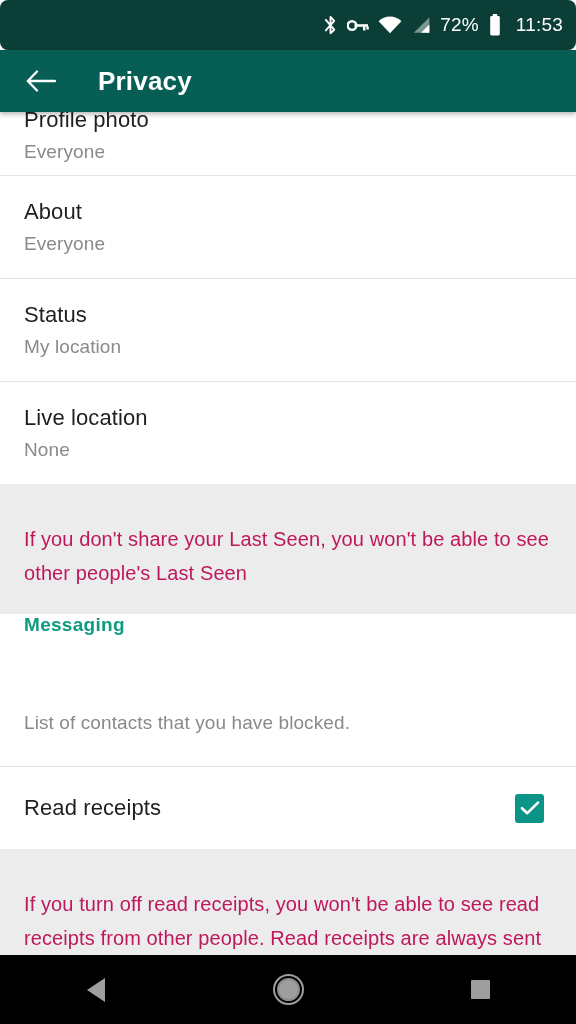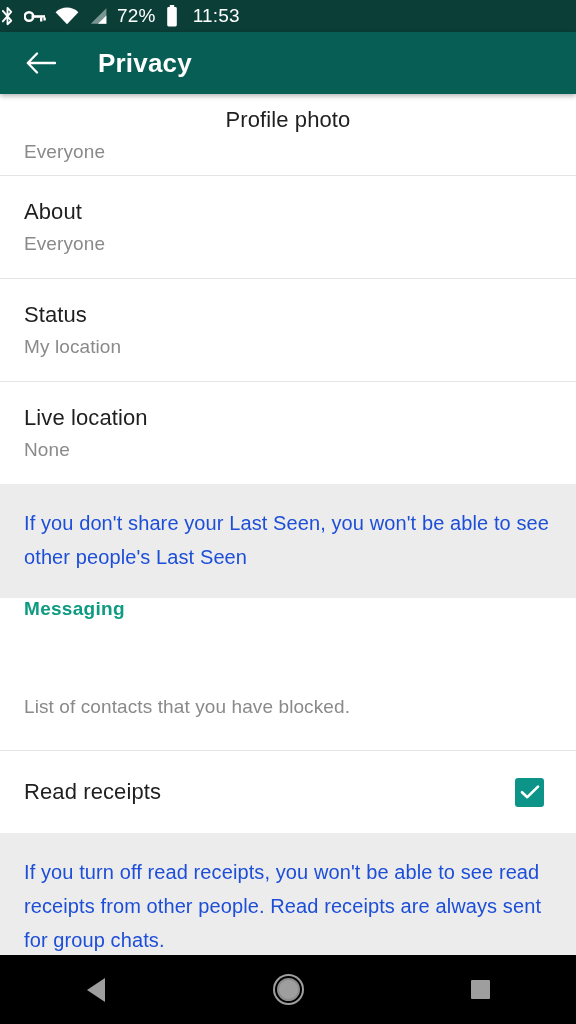--- a/index.html
+++ b/index.html
@@ -6,23 +6,23 @@
   html, body {
     width: 576px; height: 1024px;
     background: #ffffff;
     font-family: "Liberation Sans", "DejaVu Sans", sans-serif;
     overflow: hidden;
   }
   #screen { position: relative; width: 576px; height: 1024px; background:#fff; }
 
   
   .statusbar {
-    height: 32px; background: #0b3e37;
-    display: flex; align-items: center; justify-content: flex-start;
-    padding-right: 13px; gap: 9px;
+    height: 50px; background: #0b3e37;
+    display: flex; align-items: center; justify-content: flex-end;
+    padding-right: 13px; gap: 9px; border-radius: 8px;
   }
   .sb-icon { display: flex; align-items: center; }
   .sb-text {
     color: #ffffff; font-size: 19px; letter-spacing: .2px;
     font-family: "Liberation Sans", sans-serif;
   }
   .sb-batt-pct { margin-right: 1px; }
   .sb-time { margin-left: 6px; }
 
   
@@ -55,30 +55,30 @@
   }
   .row-sub {
     font-size: 19px; color: #8a8a8a; line-height: 27px; margin-top: 3px;
     letter-spacing: .1px;
   }
   .divider { height: 1px; background: #e4e4e4; }
 
   
   .row-clipped { height: 65px; overflow: hidden; align-items: flex-end; padding-bottom: 12px; }
   .row-clipped .row-main { margin-bottom: -2px; }
-  .row-clipped .row-title { margin-top: -14px; text-align: center; }
+  .row-clipped .row-title { margin-top: -14px; }
 
   .row-std { height: 102px; }
 
   
   .infoblock {
     background: #ececec; padding: 22px 24px 24px 24px;
   }
   .infoblock p {
-    font-size: 20px; color: #1d4ed8; line-height: 34px; letter-spacing: .1px;
+    font-size: 20px; color: #be185d; line-height: 34px; letter-spacing: .1px; margin-top: 16px;
   }
 
   
   .section-header {
     height: 62px; display: flex; padding: 0 24px;
     background: #fff;
   }
   .section-header span {
     color: #0f9b81; font-size: 19px; font-weight: bold; letter-spacing: .3px;
   }

